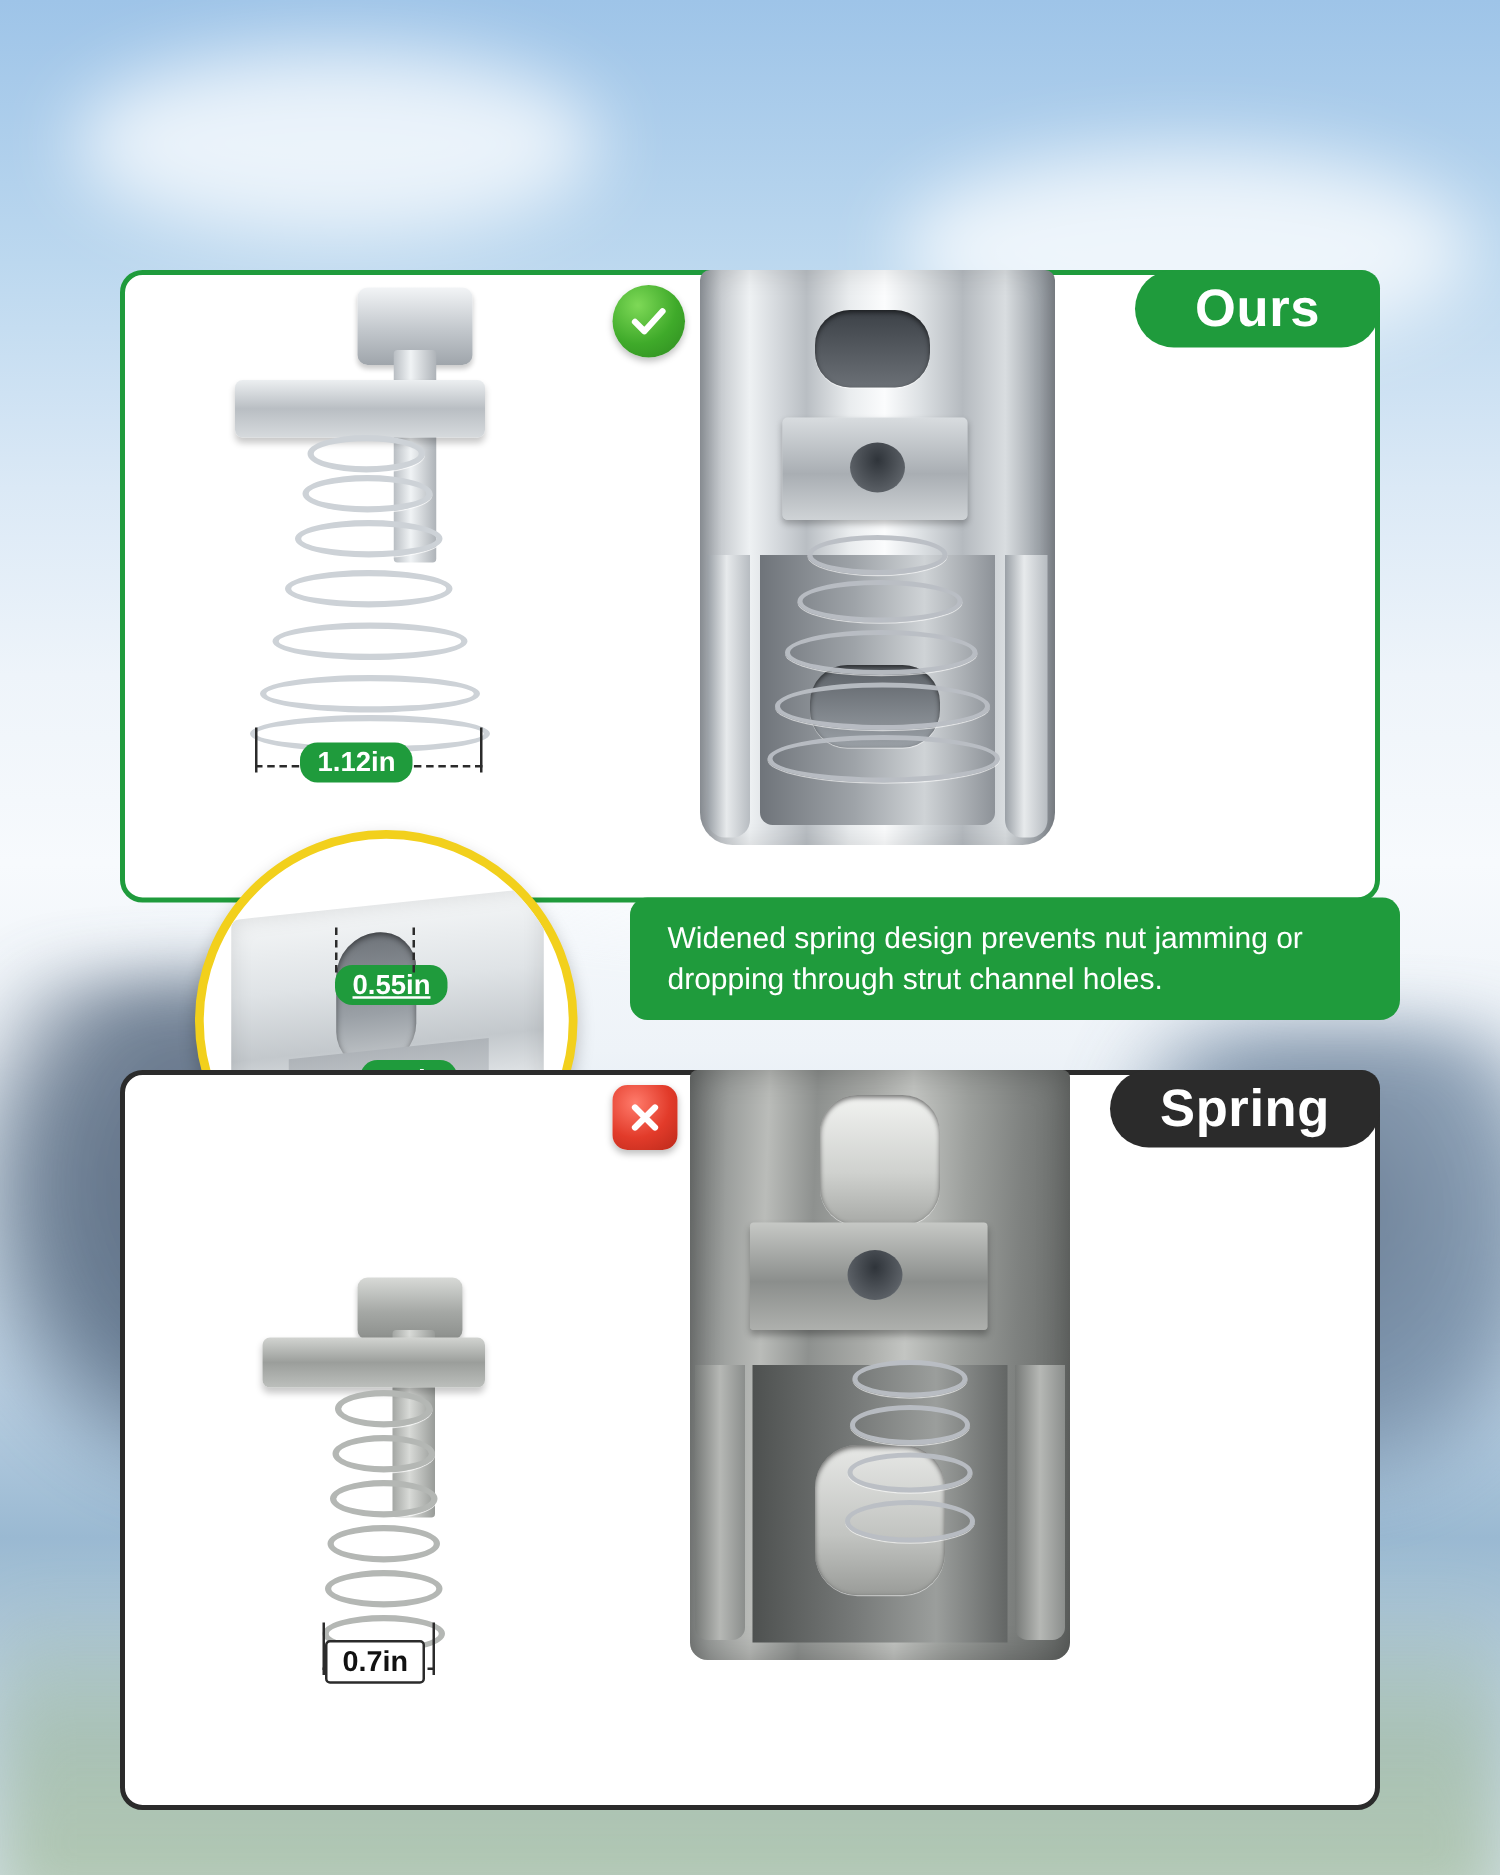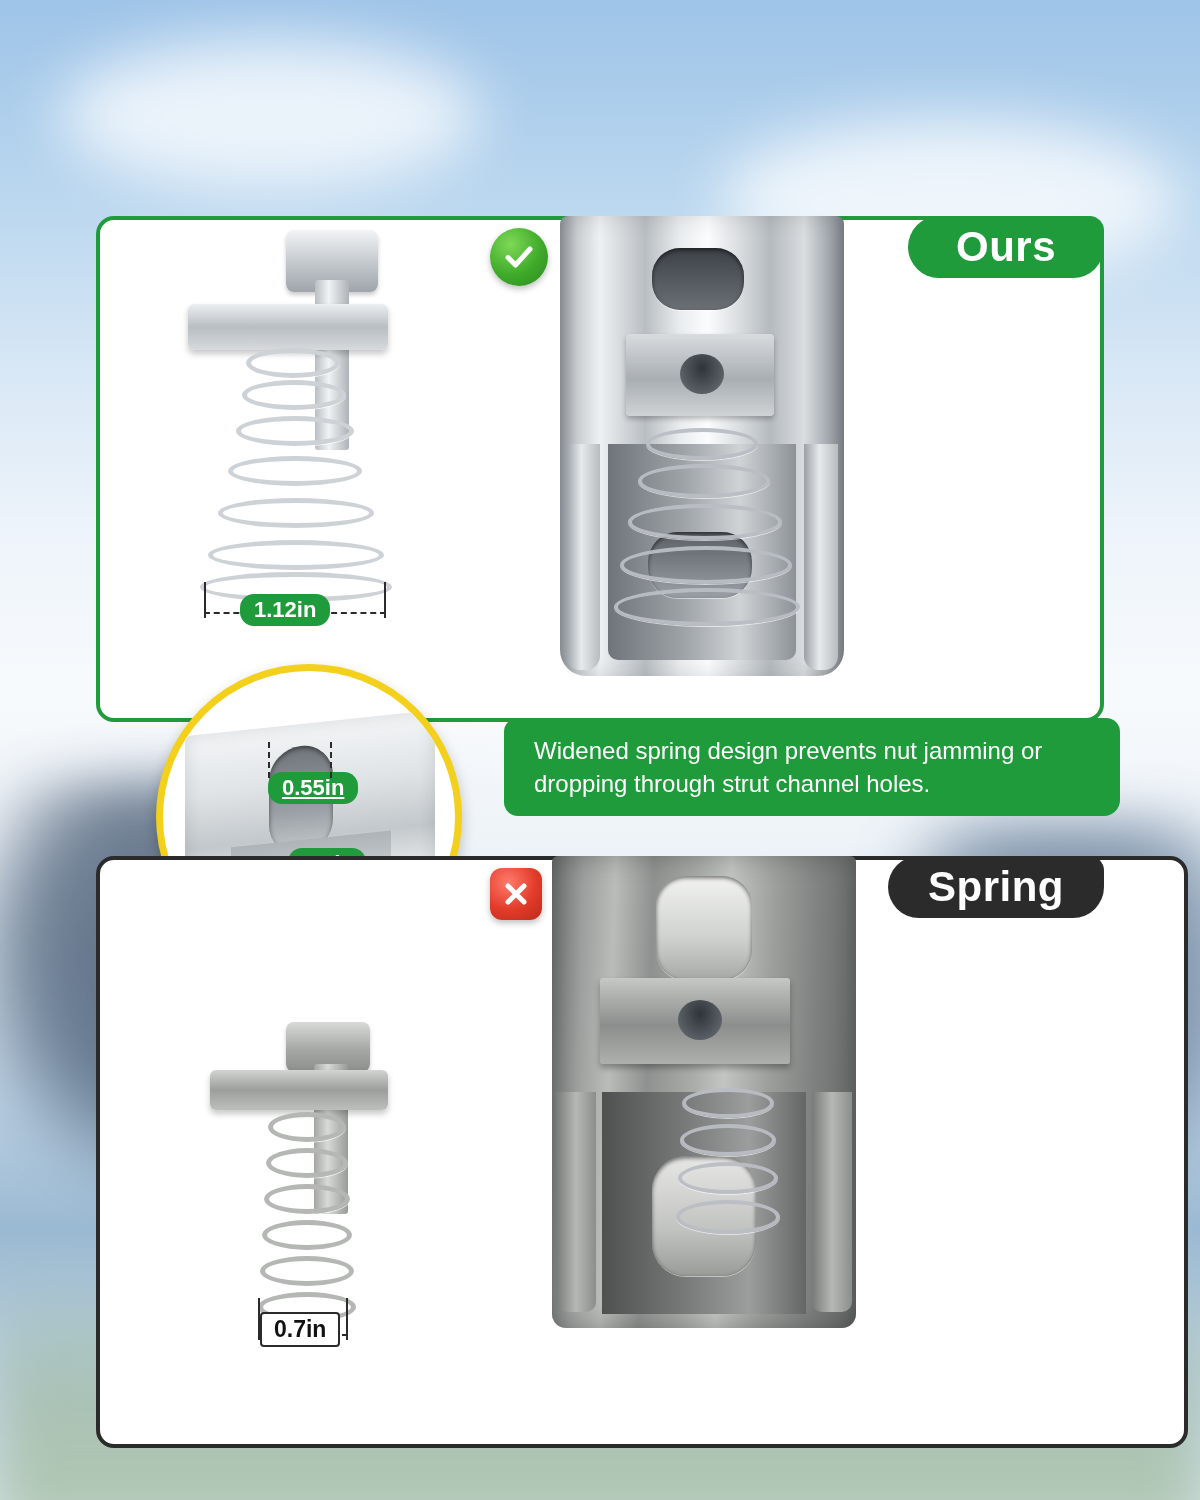--- a/index.html
+++ b/index.html
@@ -99,21 +99,21 @@
     left: 96px;
     top: 216px;
     width: 1008px;
     height: 506px;
     border: 4px solid #1f9b3c;
     border-radius: 18px;
   }
   .panel-others {
     left: 96px;
     top: 856px;
-    width: 1092px;
+    width: 1008px;
     height: 592px;
     border: 4px solid #2b2b2b;
     border-radius: 18px;
   }
 
   
   .ribbon {
     position: absolute;
     height: 62px;
     display: flex;

